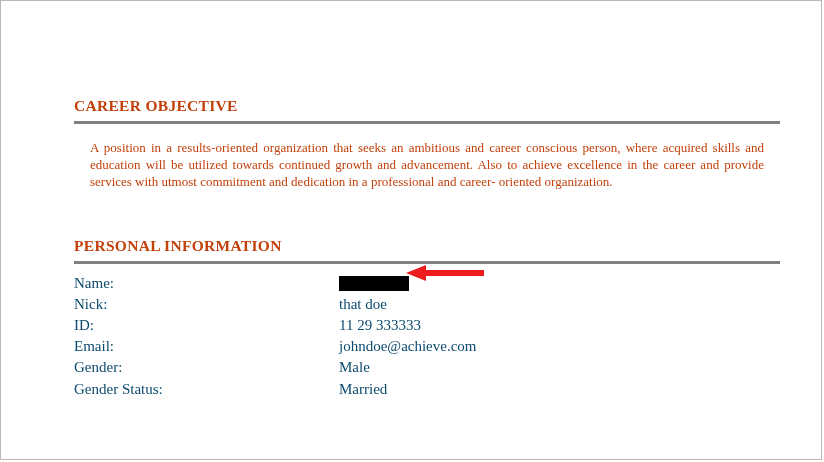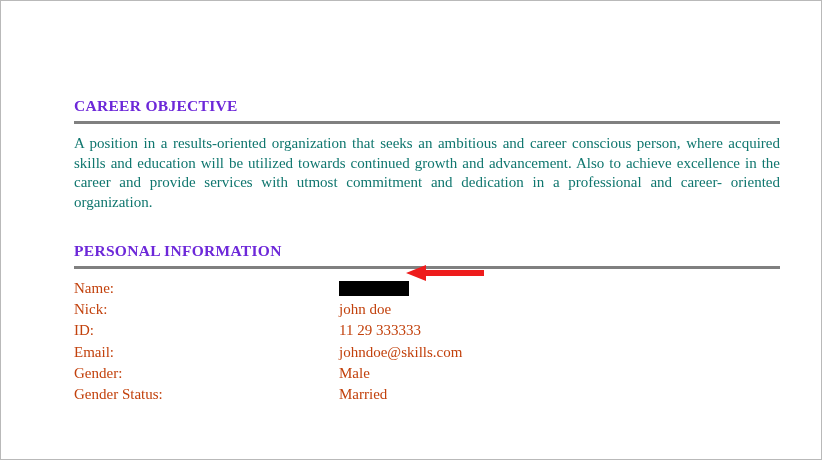--- a/index.html
+++ b/index.html
@@ -25,52 +25,52 @@
     position: absolute;
     left: 73px;
     top: 96px;
     width: 706px;
   }
   .section-heading {
     font-family: "Liberation Serif", serif;
     font-weight: bold;
     font-size: 15.5px;
     letter-spacing: 0.3px;
-    color: #6d28d9;
+    color: #c2410c;
     margin: 0;
     padding: 0 0 6px 0;
   }
   .rule {
     height: 3px;
     background: #808080;
     width: 100%;
     margin: 0 0 10px 0;
   }
   .objective-text {
-    font-size: 15px;
+    font-size: 13px;
     line-height: 1.30;
-    color: #0f766e;
+    color: #c2410c;
     text-align: justify;
-    margin: 0;
+    margin: 16px;
   }
   .spacer-between {
     height: 16px;
   }
   #personal-info {
     margin-top: 14px;
   }
   .info-table {
     border-collapse: collapse;
     width: 100%;
     margin-top: 4px;
   }
   .info-table td {
     font-size: 15px;
     line-height: 1.28;
-    color: #c2410c;
+    color: #0c4a6e;
     padding: 0 0 2px 0;
     vertical-align: top;
   }
   .info-label {
     width: 265px;
     white-space: nowrap;
   }
   .info-value {
     position: relative;
   }
@@ -115,29 +115,29 @@
       <table class="info-table">
         <tbody>
           <tr>
             <td class="info-label">Name:</td>
             <td class="info-value">
               <span class="redaction-bar"></span>
             </td>
           </tr>
           <tr>
             <td class="info-label">Nick:</td>
-            <td class="info-value">john doe</td>
+            <td class="info-value">that doe</td>
           </tr>
           <tr>
             <td class="info-label">ID:</td>
             <td class="info-value">11 29 333333</td>
           </tr>
           <tr>
             <td class="info-label">Email:</td>
-            <td class="info-value">johndoe@skills.com</td>
+            <td class="info-value">johndoe@achieve.com</td>
           </tr>
           <tr>
             <td class="info-label">Gender:</td>
             <td class="info-value">Male</td>
           </tr>
           <tr>
             <td class="info-label">Gender Status:</td>
             <td class="info-value">Married</td>
           </tr>
         </tbody>

